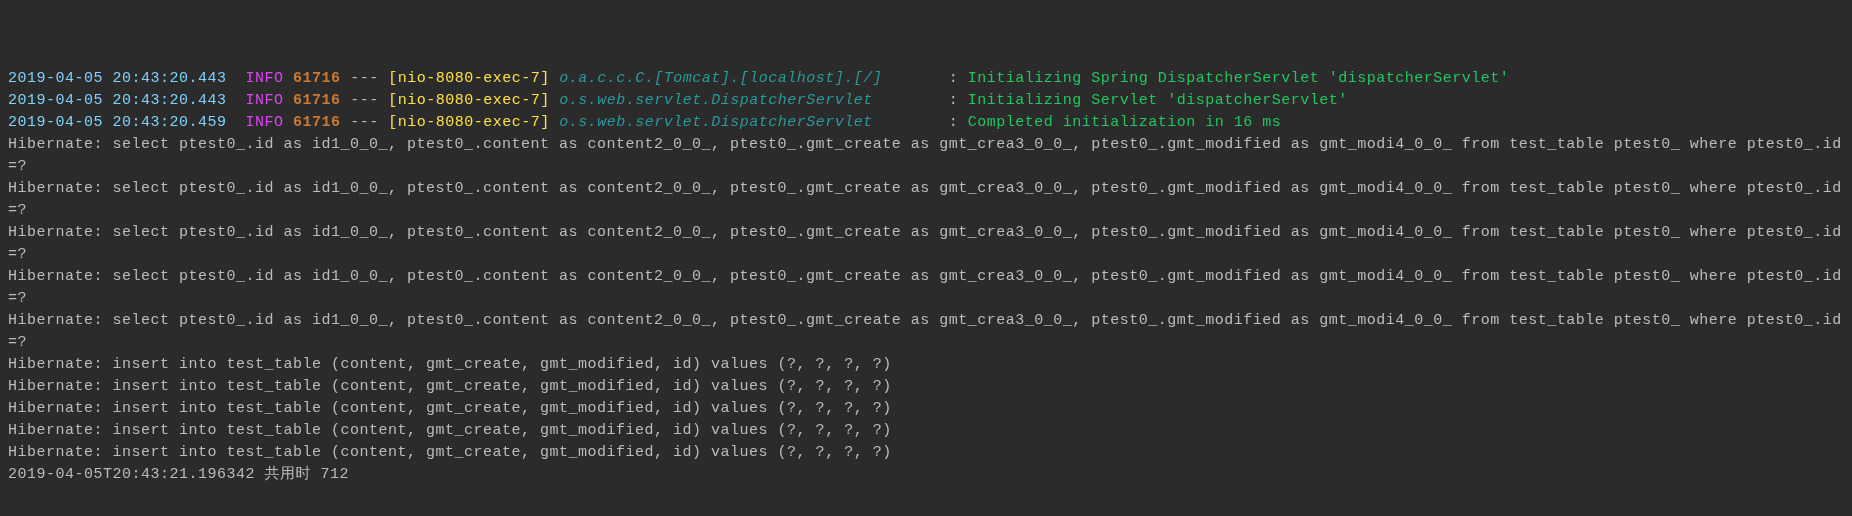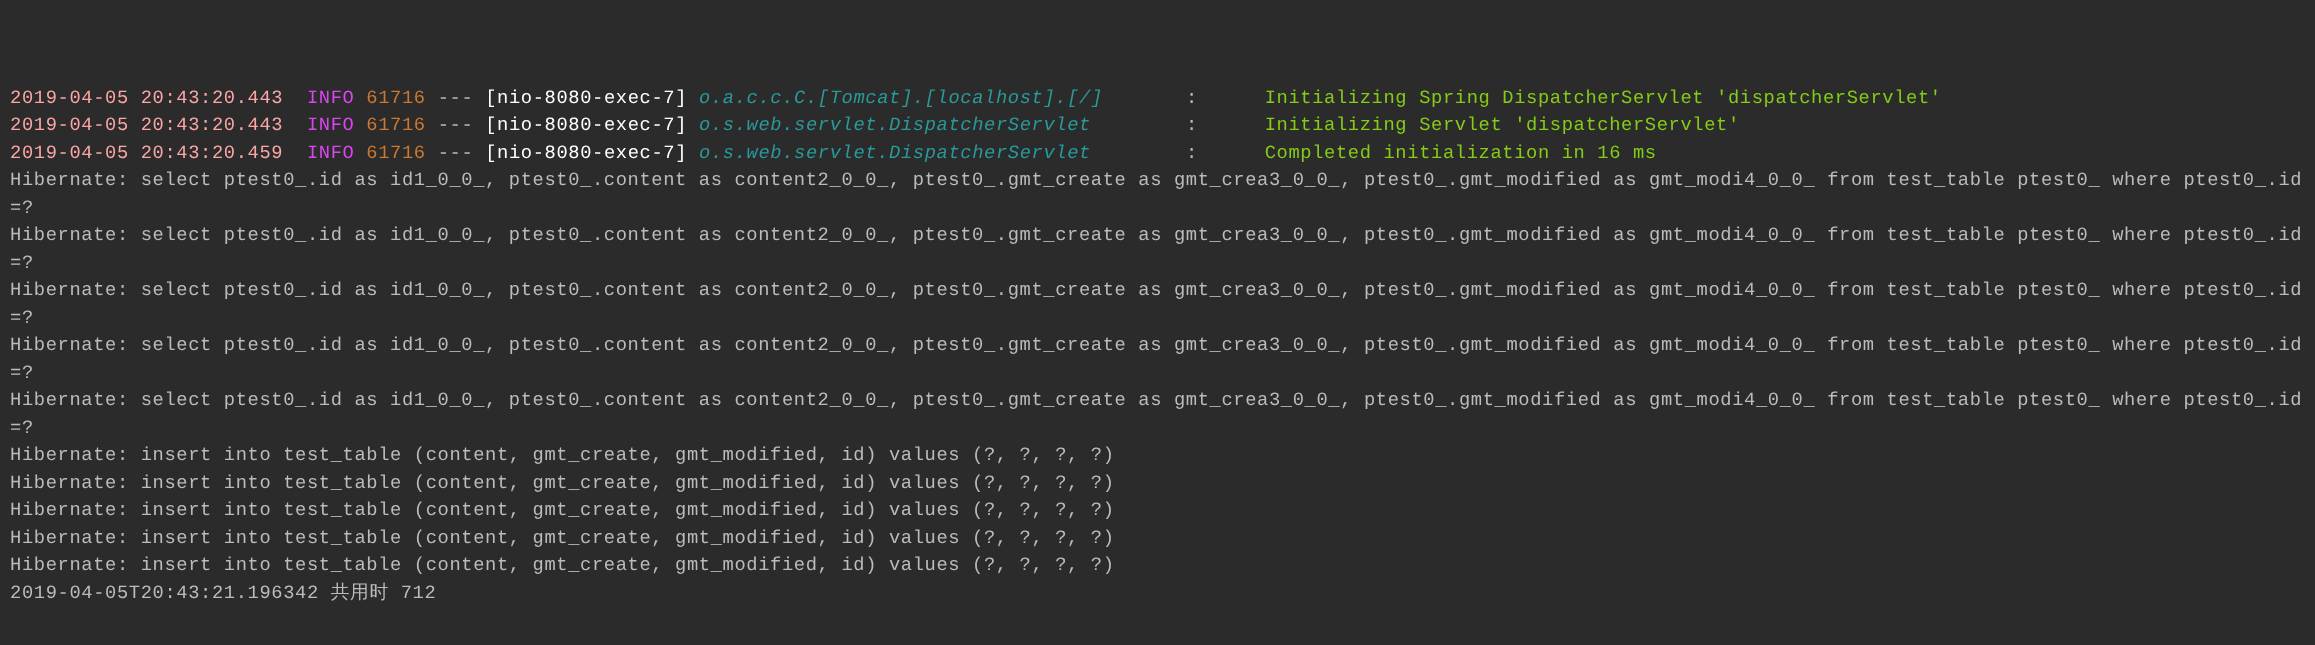--- a/index.html
+++ b/index.html
@@ -10,27 +10,27 @@
       font-size:15px;
       line-height:22px;
       letter-spacing:0.5px;
       white-space:pre;
       overflow:auto;
       padding:2px 0 0 0;
       width:1852px;
       height:516px;
     }
     .log-line { white-space:pre-wrap; word-break:break-all; padding:0 8px; }
-    .ts   { color:#fca5a5; }
+    .ts   { color:#7dd3fc; }
     .lvl  { color:#d946ef; }          
-    .pid  { color:#cc7832; }          
+    .pid  { color:#cc7832;font-weight:bold; }          
     .dash { color:#bbbbbb; }
-    .thr  { color:#ffffff;margin-top:28px; }
+    .thr  { color:#fde047;margin-top:28px; }
     .lgr  { color:#299999;font-style:italic; }          
-    .msg  { color:#84cc16;margin-left:44px; }
+    .msg  { color:#22c55e; }
     .hib  { color:#bbbbbb; }
     .pad-colon { color:#bbbbbb; }
   </style>
 </head>
 <body>
 
 
 <div id="console"><div class="log-line"><span class="ts">2019-04-05 20:43:20.443</span>  <span class="lvl">INFO</span> <span class="pid">61716</span> <span class="dash">---</span> <span class="thr">[nio-8080-exec-7]</span> <span class="lgr">o.a.c.c.C.[Tomcat].[localhost].[/]      </span><span class="pad-colon"> : </span><span class="msg">Initializing Spring DispatcherServlet 'dispatcherServlet'</span></div><div class="log-line"><span class="ts">2019-04-05 20:43:20.443</span>  <span class="lvl">INFO</span> <span class="pid">61716</span> <span class="dash">---</span> <span class="thr">[nio-8080-exec-7]</span> <span class="lgr">o.s.web.servlet.DispatcherServlet       </span><span class="pad-colon"> : </span><span class="msg">Initializing Servlet 'dispatcherServlet'</span></div><div class="log-line"><span class="ts">2019-04-05 20:43:20.459</span>  <span class="lvl">INFO</span> <span class="pid">61716</span> <span class="dash">---</span> <span class="thr">[nio-8080-exec-7]</span> <span class="lgr">o.s.web.servlet.DispatcherServlet       </span><span class="pad-colon"> : </span><span class="msg">Completed initialization in 16 ms</span></div><div class="log-line"><span class="hib">Hibernate: select ptest0_.id as id1_0_0_, ptest0_.content as content2_0_0_, ptest0_.gmt_create as gmt_crea3_0_0_, ptest0_.gmt_modified as gmt_modi4_0_0_ from test_table ptest0_ where ptest0_.id=?</span></div><div class="log-line"><span class="hib">Hibernate: select ptest0_.id as id1_0_0_, ptest0_.content as content2_0_0_, ptest0_.gmt_create as gmt_crea3_0_0_, ptest0_.gmt_modified as gmt_modi4_0_0_ from test_table ptest0_ where ptest0_.id=?</span></div><div class="log-line"><span class="hib">Hibernate: select ptest0_.id as id1_0_0_, ptest0_.content as content2_0_0_, ptest0_.gmt_create as gmt_crea3_0_0_, ptest0_.gmt_modified as gmt_modi4_0_0_ from test_table ptest0_ where ptest0_.id=?</span></div><div class="log-line"><span class="hib">Hibernate: select ptest0_.id as id1_0_0_, ptest0_.content as content2_0_0_, ptest0_.gmt_create as gmt_crea3_0_0_, ptest0_.gmt_modified as gmt_modi4_0_0_ from test_table ptest0_ where ptest0_.id=?</span></div><div class="log-line"><span class="hib">Hibernate: select ptest0_.id as id1_0_0_, ptest0_.content as content2_0_0_, ptest0_.gmt_create as gmt_crea3_0_0_, ptest0_.gmt_modified as gmt_modi4_0_0_ from test_table ptest0_ where ptest0_.id=?</span></div><div class="log-line"><span class="hib">Hibernate: insert into test_table (content, gmt_create, gmt_modified, id) values (?, ?, ?, ?)</span></div><div class="log-line"><span class="hib">Hibernate: insert into test_table (content, gmt_create, gmt_modified, id) values (?, ?, ?, ?)</span></div><div class="log-line"><span class="hib">Hibernate: insert into test_table (content, gmt_create, gmt_modified, id) values (?, ?, ?, ?)</span></div><div class="log-line"><span class="hib">Hibernate: insert into test_table (content, gmt_create, gmt_modified, id) values (?, ?, ?, ?)</span></div><div class="log-line"><span class="hib">Hibernate: insert into test_table (content, gmt_create, gmt_modified, id) values (?, ?, ?, ?)</span></div><div class="log-line"><span class="hib">2019-04-05T20:43:21.196342 共用时 712</span></div></div>
 
 

